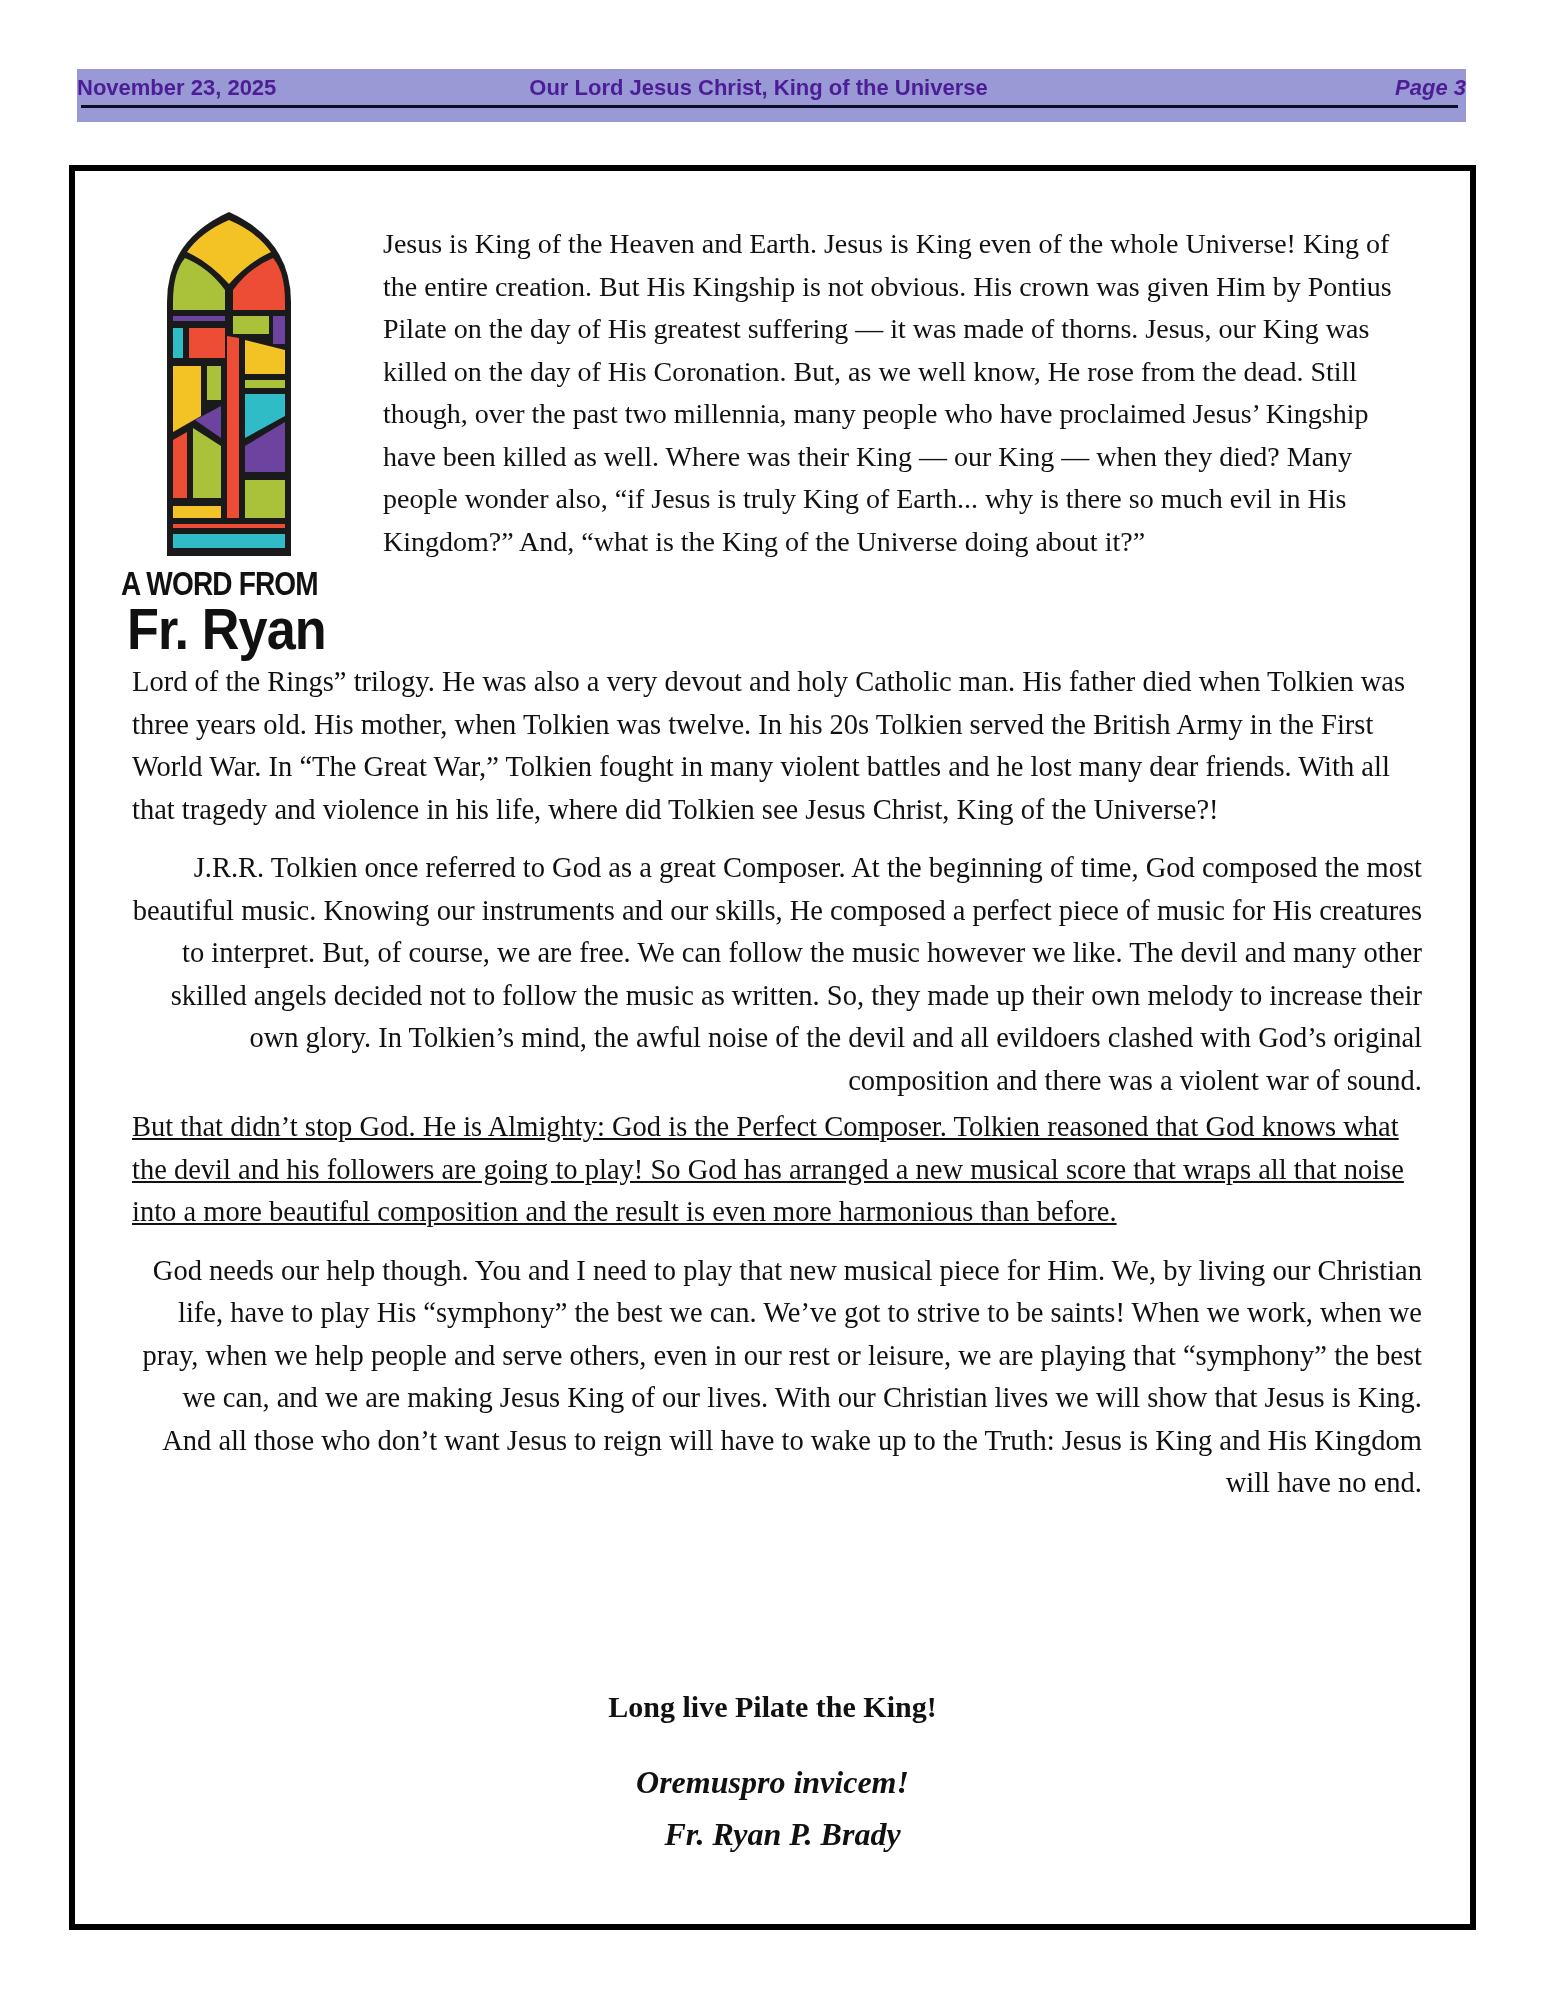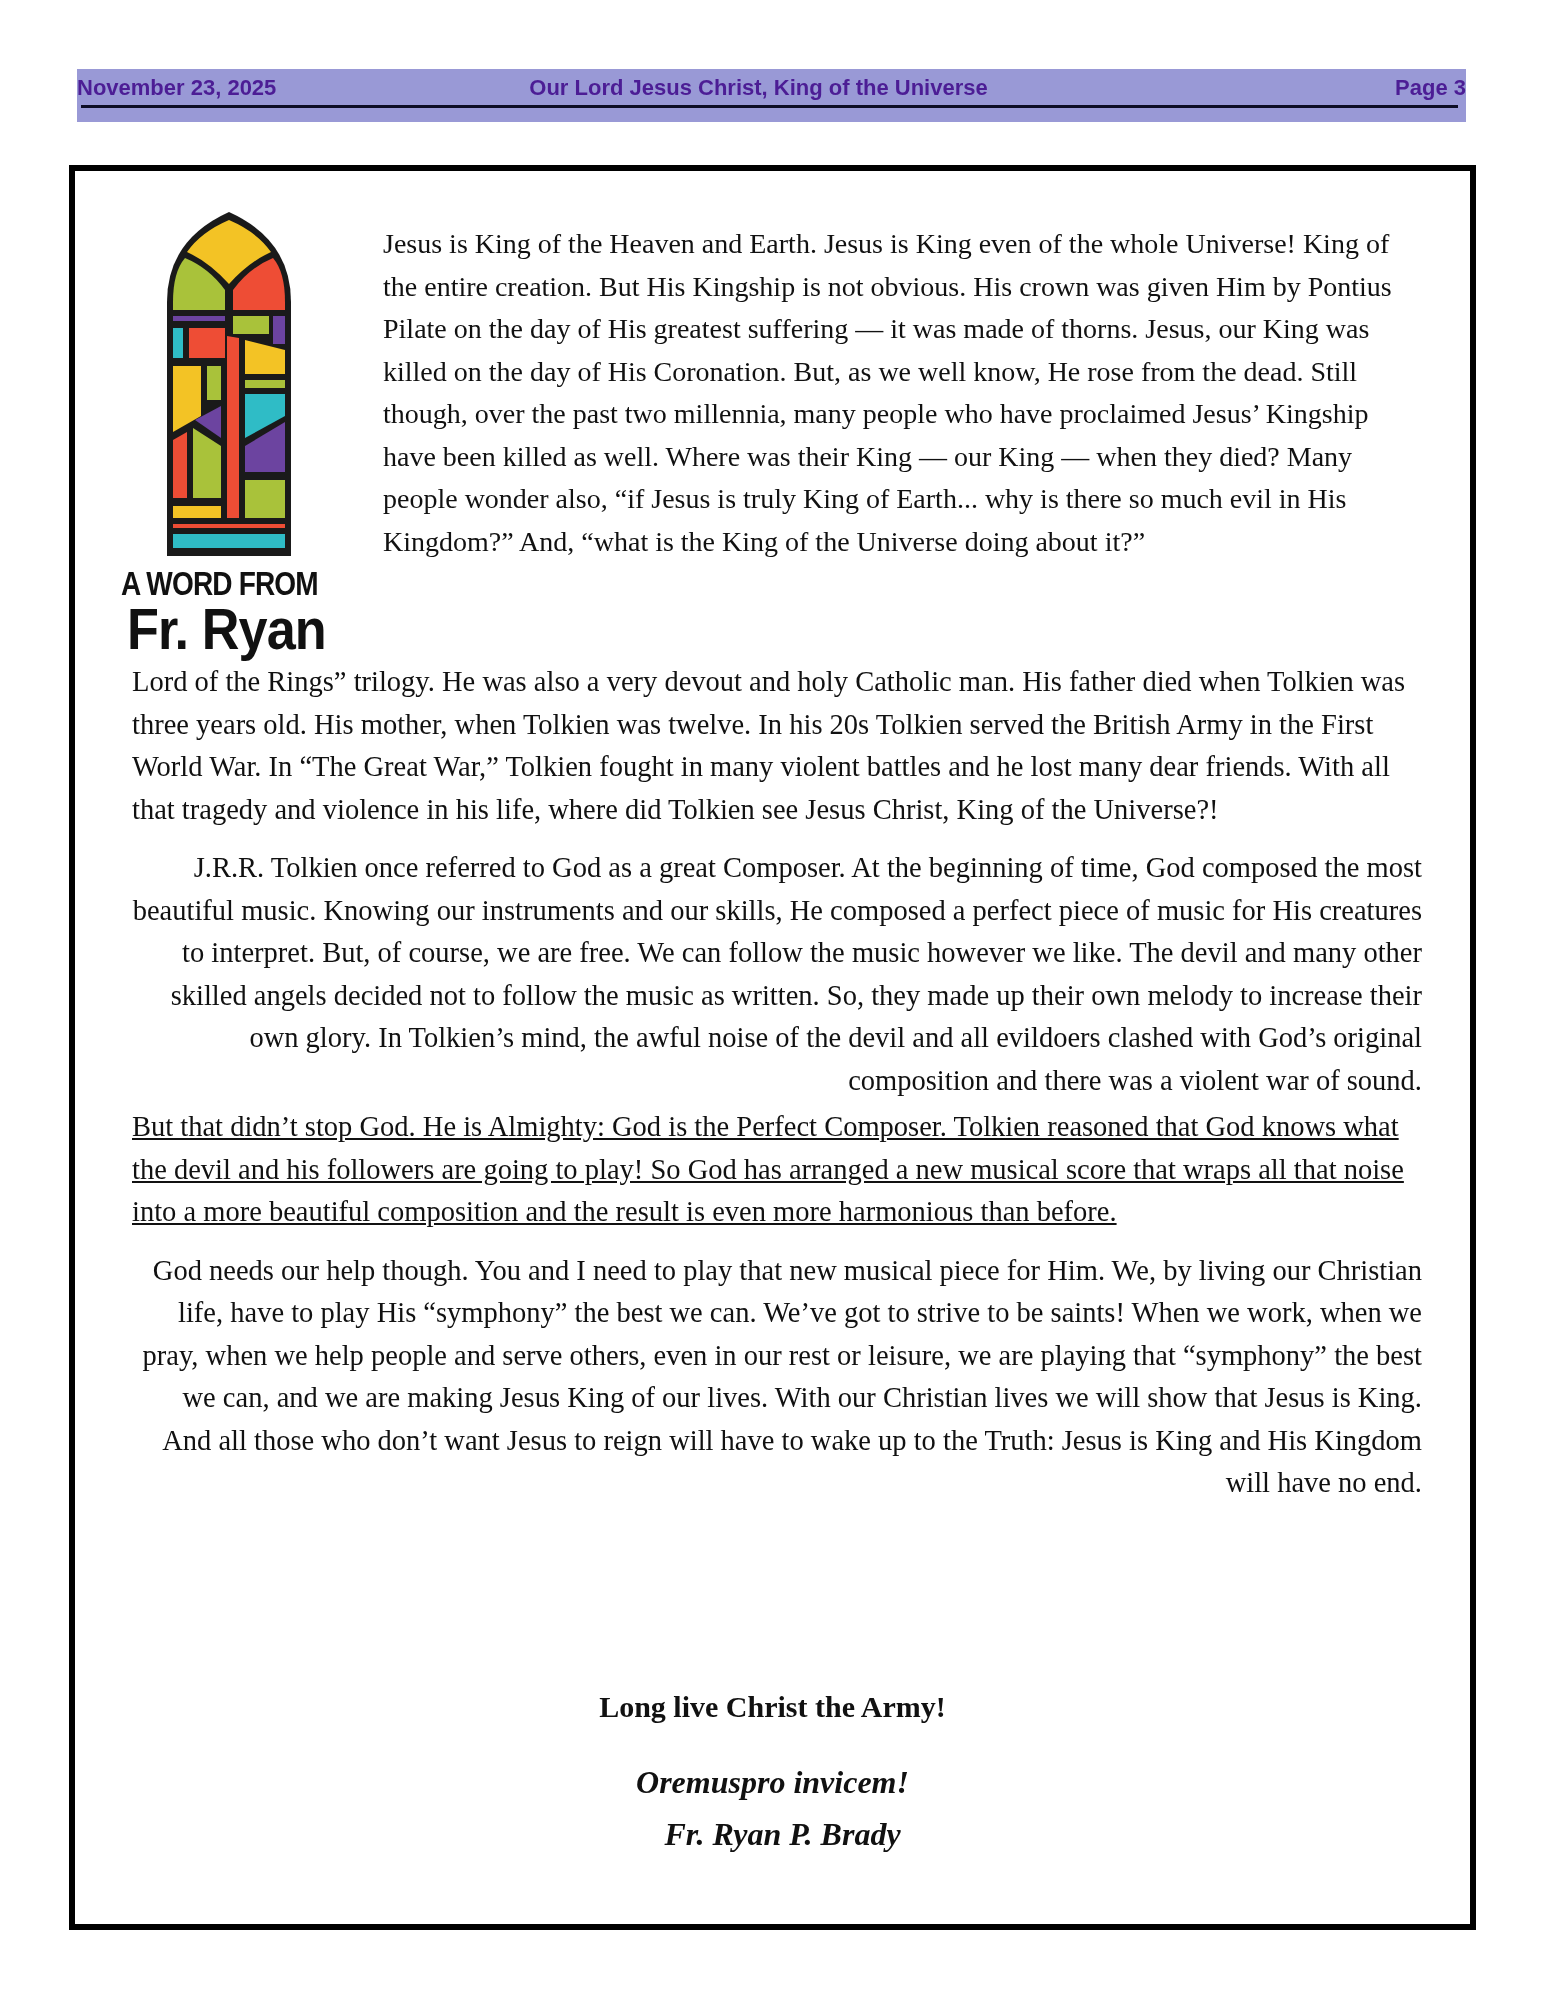--- a/index.html
+++ b/index.html
@@ -34,21 +34,21 @@
     color: #4c1d95;
     line-height: 26px;
     white-space: nowrap;
   }
   .header-date { left: 0px; }
   .header-title {
     left: 0; right: 0;
     text-align: center;
     padding-right: 26px;
   }
-  .header-page { right: 0px; }
+  .header-page { right: 0px; font-style: italic; }
   .header-rule {
     position: absolute;
     left: 4px;
     right: 8px;
     top: 36px;
     height: 3px;
     background: #0d0d26;
   }
 
   
@@ -206,16 +206,16 @@
 
   <div class="body-text">
     <p>
       <span>Lord of the Rings” trilogy. He was also a very devout and holy Catholic man. His father died when Tolkien was three years old. His mother, when Tolkien was twelve. In his 20s Tolkien served the British Army in the First World War. In “The Great War,” Tolkien fought in many violent battles and he lost many dear friends. With all that tragedy and violence in his life, where did Tolkien see Jesus Christ, King of the Universe?!</span>
     </p>
     <p class="p-gap">J.R.R. Tolkien once referred to God as a great Composer. At the beginning of time, God composed the most beautiful music. Knowing our instruments and our skills, He composed a perfect piece of music for His creatures to interpret. But, of course, we are free. We can follow the music however we like. The devil and many other skilled angels decided not to follow the music as written. So, they made up their own melody to increase their own glory. In Tolkien’s mind, the awful noise of the devil and all evildoers clashed with God’s original composition and there was a violent war of sound.</p>
     <p class="p-gap-sm">But that didn’t stop God. He is Almighty: God is the Perfect Composer. Tolkien reasoned that God knows what the devil and his followers are going to play! So God has arranged a new musical score that wraps all that noise into a more beautiful composition and the result is even more harmonious than before.</p>
     <p class="p-gap">God needs our help though. You and I need to play that new musical piece for Him. We, by living our Christian life, have to play His “symphony” the best we can. We’ve got to strive to be saints! When we work, when we pray, when we help people and serve others, even in our rest or leisure, we are playing that “symphony” the best we can, and we are making Jesus King of our lives. With our Christian lives we will show that Jesus is King. And all those who don’t want Jesus to reign will have to wake up to the Truth: Jesus is King and His Kingdom will have no end.</p>
   </div>
 
-  <div class="closing closing-bold">Long live Christ the Army!</div>
+  <div class="closing closing-bold">Long live Pilate the King!</div>
   <div class="closing closing-italic2">Fr. Ryan P. Brady</div>
   <div class="closing closing-italic1">Oremuspro invicem!</div>
 </div>
 
 </body></html>

